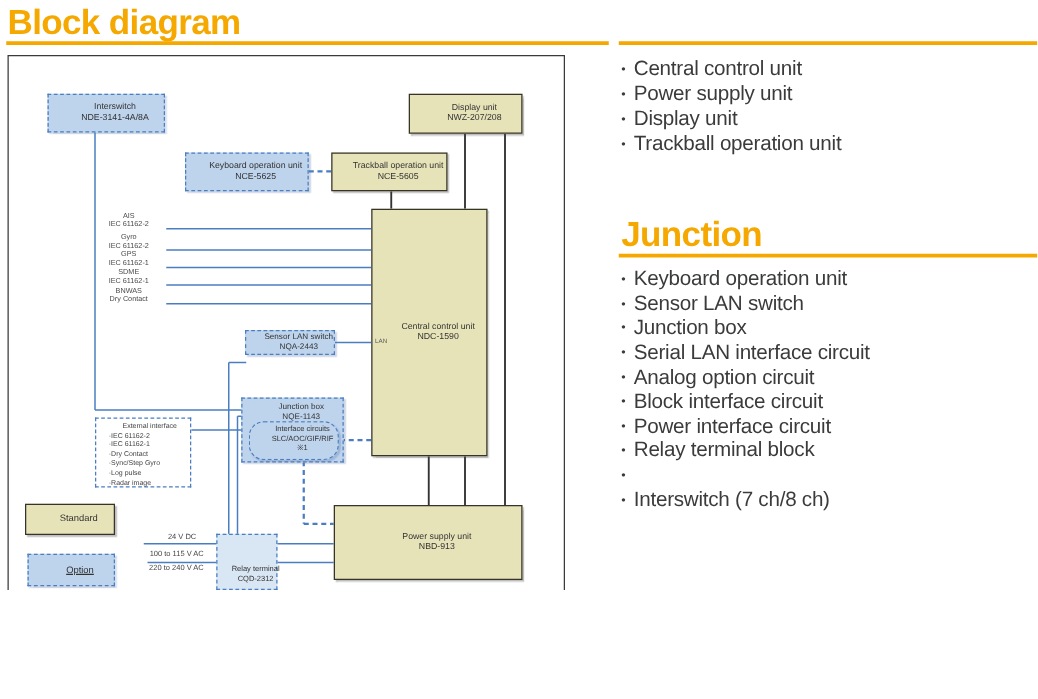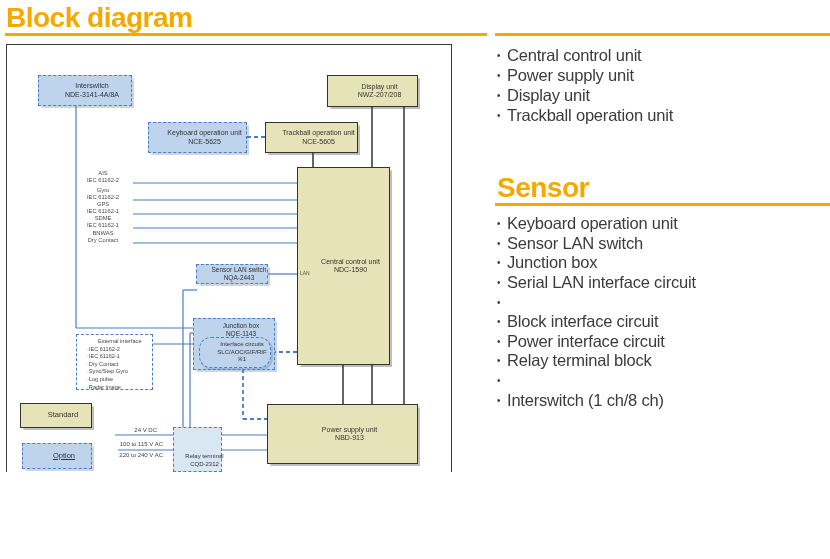--- a/index.html
+++ b/index.html
@@ -200,56 +200,57 @@
     <div class="ritem" style="height:20px;">
       <span class="bul">•</span>
       <span class="lbl">Display unit</span>
     </div>
     <div class="ritem" style="height:20px;">
       <span class="bul">•</span>
       <span class="lbl">Trackball operation unit</span>
     </div>
   </div>
 
-  <div class="h1" style="left:497px;top:172px;">Sensor</div>
+  <div class="h1" style="left:497px;top:172px;">Junction</div>
   <div class="rule" style="left:495px;top:203px;width:335px;"></div>
   <div class="rlist" style="left:497px;top:214px;">
     <div class="ritem" style="height:19.6px;">
       <span class="bul">•</span>
       <span class="lbl">Keyboard operation unit</span>
     </div>
     <div class="ritem" style="height:19.6px;">
       <span class="bul">•</span>
       <span class="lbl">Sensor LAN switch</span>
     </div>
     <div class="ritem" style="height:19.6px;">
       <span class="bul">•</span>
       <span class="lbl">Junction box</span>
     </div>
     <div class="ritem" style="height:19.6px;">
       <span class="bul">•</span>
       <span class="lbl">Serial LAN interface circuit</span>
     </div>
     <div class="ritem" style="height:19.6px;">
       <span class="bul">•</span>
+      <span class="lbl">Analog option circuit</span>
     </div>
     <div class="ritem" style="height:19.6px;">
       <span class="bul">•</span>
       <span class="lbl">Block interface circuit</span>
     </div>
     <div class="ritem" style="height:19.6px;">
       <span class="bul">•</span>
       <span class="lbl">Power interface circuit</span>
     </div>
     <div class="ritem" style="height:19.6px;">
       <span class="bul">•</span>
       <span class="lbl">Relay terminal block</span>
     </div>
     <div class="ritem" style="height:19.6px;">
       <span class="bul">•</span>
     </div>
     <div class="ritem" style="height:19.6px;">
       <span class="bul">•</span>
-      <span class="lbl">Interswitch (1 ch/8 ch)</span>
+      <span class="lbl">Interswitch (7 ch/8 ch)</span>
     </div>
   </div>
 
 </div>
 
 </body></html>

